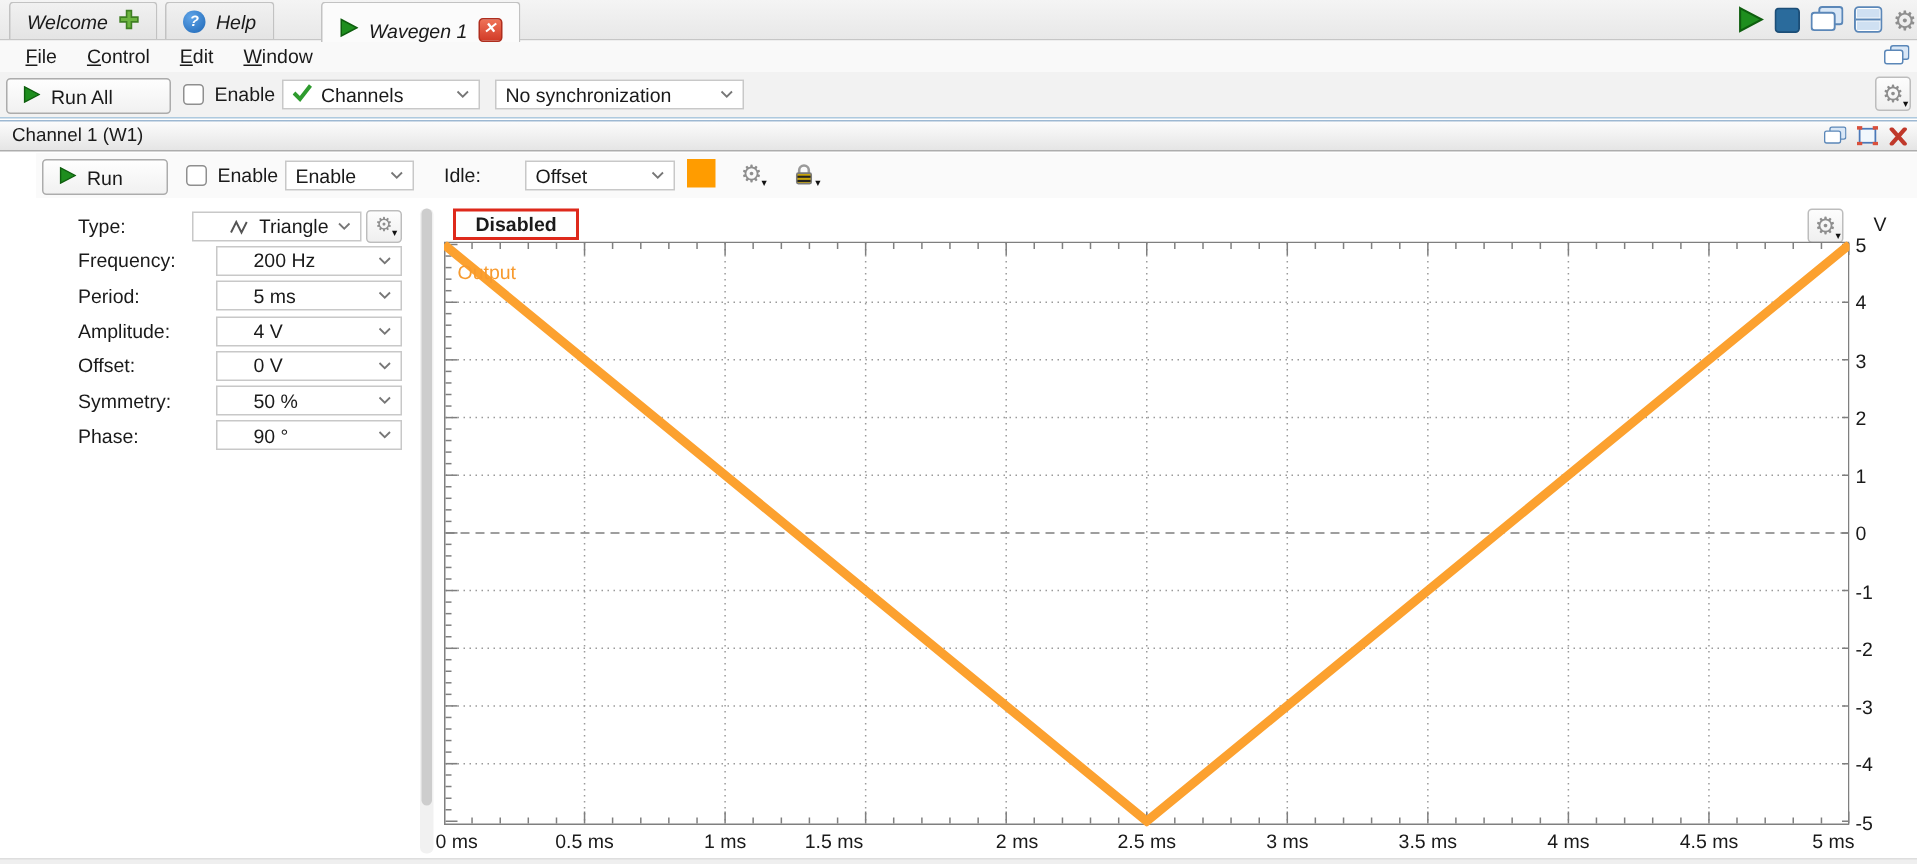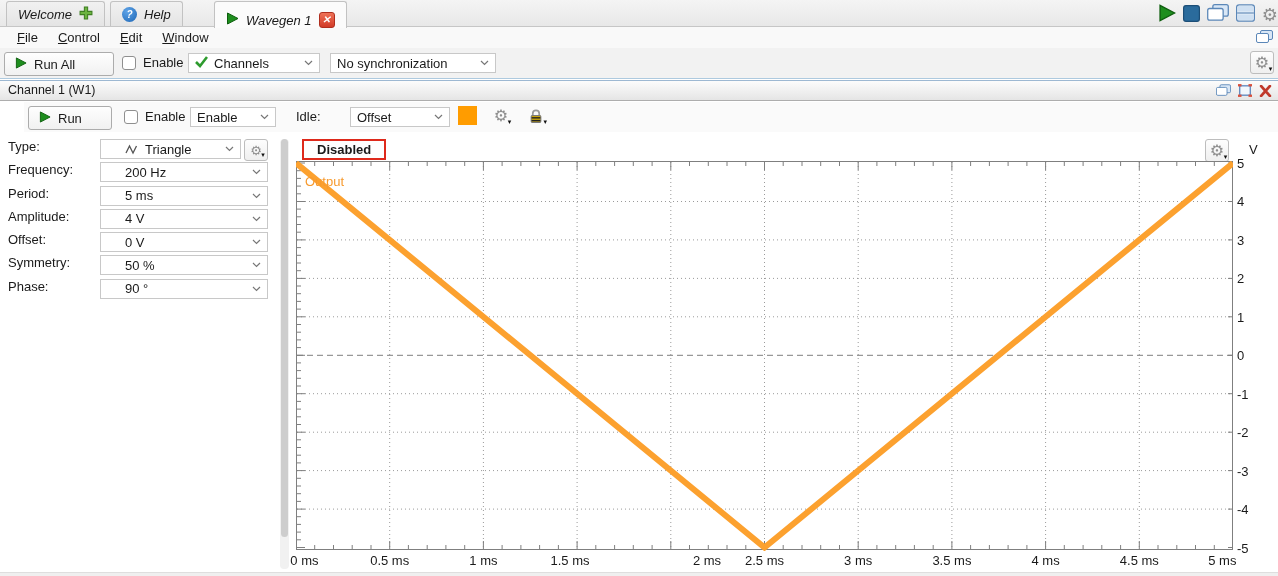--- a/index.html
+++ b/index.html
@@ -40,21 +40,21 @@
   .chheader{position:absolute;left:0;top:80px;width:1278px;height:21px;
             background:linear-gradient(#FCFCFC,#E5E5E5);border-top:1px solid #9DB8D2;
             border-bottom:1px solid #ADADAD;box-sizing:border-box;}
   .chheader .title{position:absolute;left:8px;top:2px;font-size:12.5px;}
   .chheader-icons{position:absolute;right:6px;top:3px;display:flex;gap:7px;align-items:center;}
   .chtoolbar{position:absolute;left:0;top:102px;width:1278px;height:30px;background:#FAFAFA;margin-left:24px;}
   .swatch{position:absolute;left:434px;top:4px;width:19px;height:19px;}
   .icon-plain{position:absolute;top:4px;display:flex;align-items:center;justify-content:center;width:22px;height:20px;}
   
   .fields{position:absolute;left:0;top:139px;width:276px;}
-  .field-row{display:flex;align-items:flex-start;height:23.3px;padding:0 8px;}
+  .field-row{display:flex;align-items:center;height:23.3px;padding:0 8px;margin-left:44px;}
   .field-label{width:92px;}
   .field-combo{position:static;flex:1;height:20px;padding-left:24px;}
   .mini-btn{width:24px;height:22px;margin-left:3px;border:1px solid #BDBDBD;border-radius:3px;
             background:linear-gradient(#FDFDFD,#EFEFEF);display:flex;align-items:center;justify-content:center;
             position:relative;flex:0 0 24px;box-sizing:border-box;}
   .vscroll{position:absolute;left:280px;top:139px;width:9px;height:430px;background:#F1F1F1;border-radius:4px;}
   .vscroll .thumb{position:absolute;left:1px;top:0;width:7px;height:398px;background:#CDCDCD;border-radius:4px;}
   
   .plot-svg{position:absolute;left:296px;top:161px;}
   .status-badge{position:absolute;left:302px;top:139px;border:2px solid #DE291B;background:#FEFEFE;
@@ -478,22 +478,22 @@
       <line x1="932" y1="309.6" x2="936" y2="309.6" stroke="#7F7F7F"></line>
       <line x1="932" y1="348.1" x2="936" y2="348.1" stroke="#7F7F7F"></line>
       <line x1="932" y1="386.5" x2="936" y2="386.5" stroke="#7F7F7F"></line>
       <polyline points="0.0,2.0 468.5,386.5 937.0,2.0" fill="none" stroke="#FCA12F" stroke-width="6"></polyline>
     </svg>
   <span class="trace-label">Output</span>
   <div>
       <div class="x-tick" style="left: 296px; transform: translateX(-20%);">0 ms</div>
       <div class="x-tick" style="left: 389.7px; transform: translateX(-50%);">0.5 ms</div>
       <div class="x-tick" style="left: 483.4px; transform: translateX(-50%);">1 ms</div>
-      <div class="x-tick" style="left: 570px; transform: translateX(-50%);">1.5 ms</div>
-      <div class="x-tick" style="left: 707px; transform: translateX(-50%); text-align: right;">2 ms</div>
+      <div class="x-tick" style="left: 556px; transform: translateX(-50%);">1.5 ms</div>
+      <div class="x-tick" style="left: 678px; transform: translateX(-50%); text-align: right;">2 ms</div>
       <div class="x-tick" style="left: 764.5px; transform: translateX(-50%);">2.5 ms</div>
       <div class="x-tick" style="left: 858.2px; transform: translateX(-50%);">3 ms</div>
       <div class="x-tick" style="left: 951.9px; transform: translateX(-50%);">3.5 ms</div>
       <div class="x-tick" style="left: 1045.6px; transform: translateX(-50%);">4 ms</div>
       <div class="x-tick" style="left: 1139.3px; transform: translateX(-50%);">4.5 ms</div>
       <div class="x-tick" style="left: 1233px; transform: translateX(-88%);">5 ms</div>
     </div>
   <div>
       <div class="y-tick" style="top: 156px;">5</div>
       <div class="y-tick" style="top: 194.45px;">4</div>

